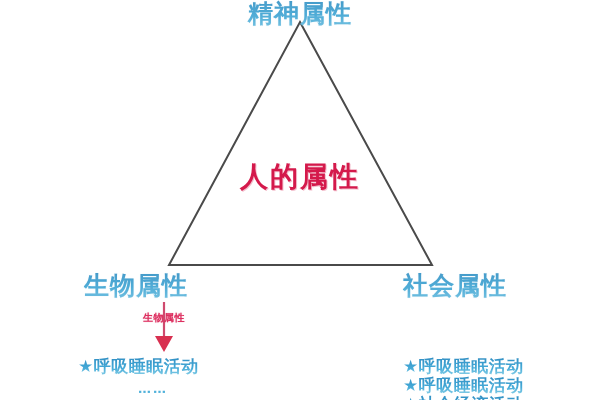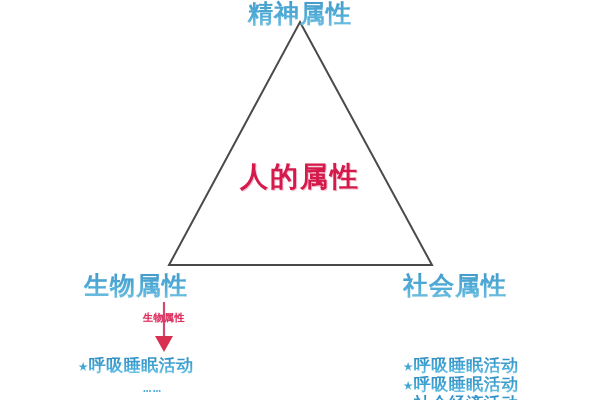--- a/index.html
+++ b/index.html
@@ -98,21 +98,20 @@
     color: #dd3060;
     text-shadow: 0 0 1px rgba(221,48,96,0.5);
     line-height: 12px;
     white-space: nowrap;
   }
 
   
   .bullet-list {
     position: absolute;
     white-space: nowrap;
-    font-family: Liberation Mono, monospace;
   }
   #list-left  { left: 78px;  top: 357px; }
   #list-right { left: 403px; top: 357px; }
 
   .bullet-item {
     font-size: 17px;
     font-weight: bold;
     letter-spacing: 0.5px;
     line-height: 19px;
     color: #2f98cb;

